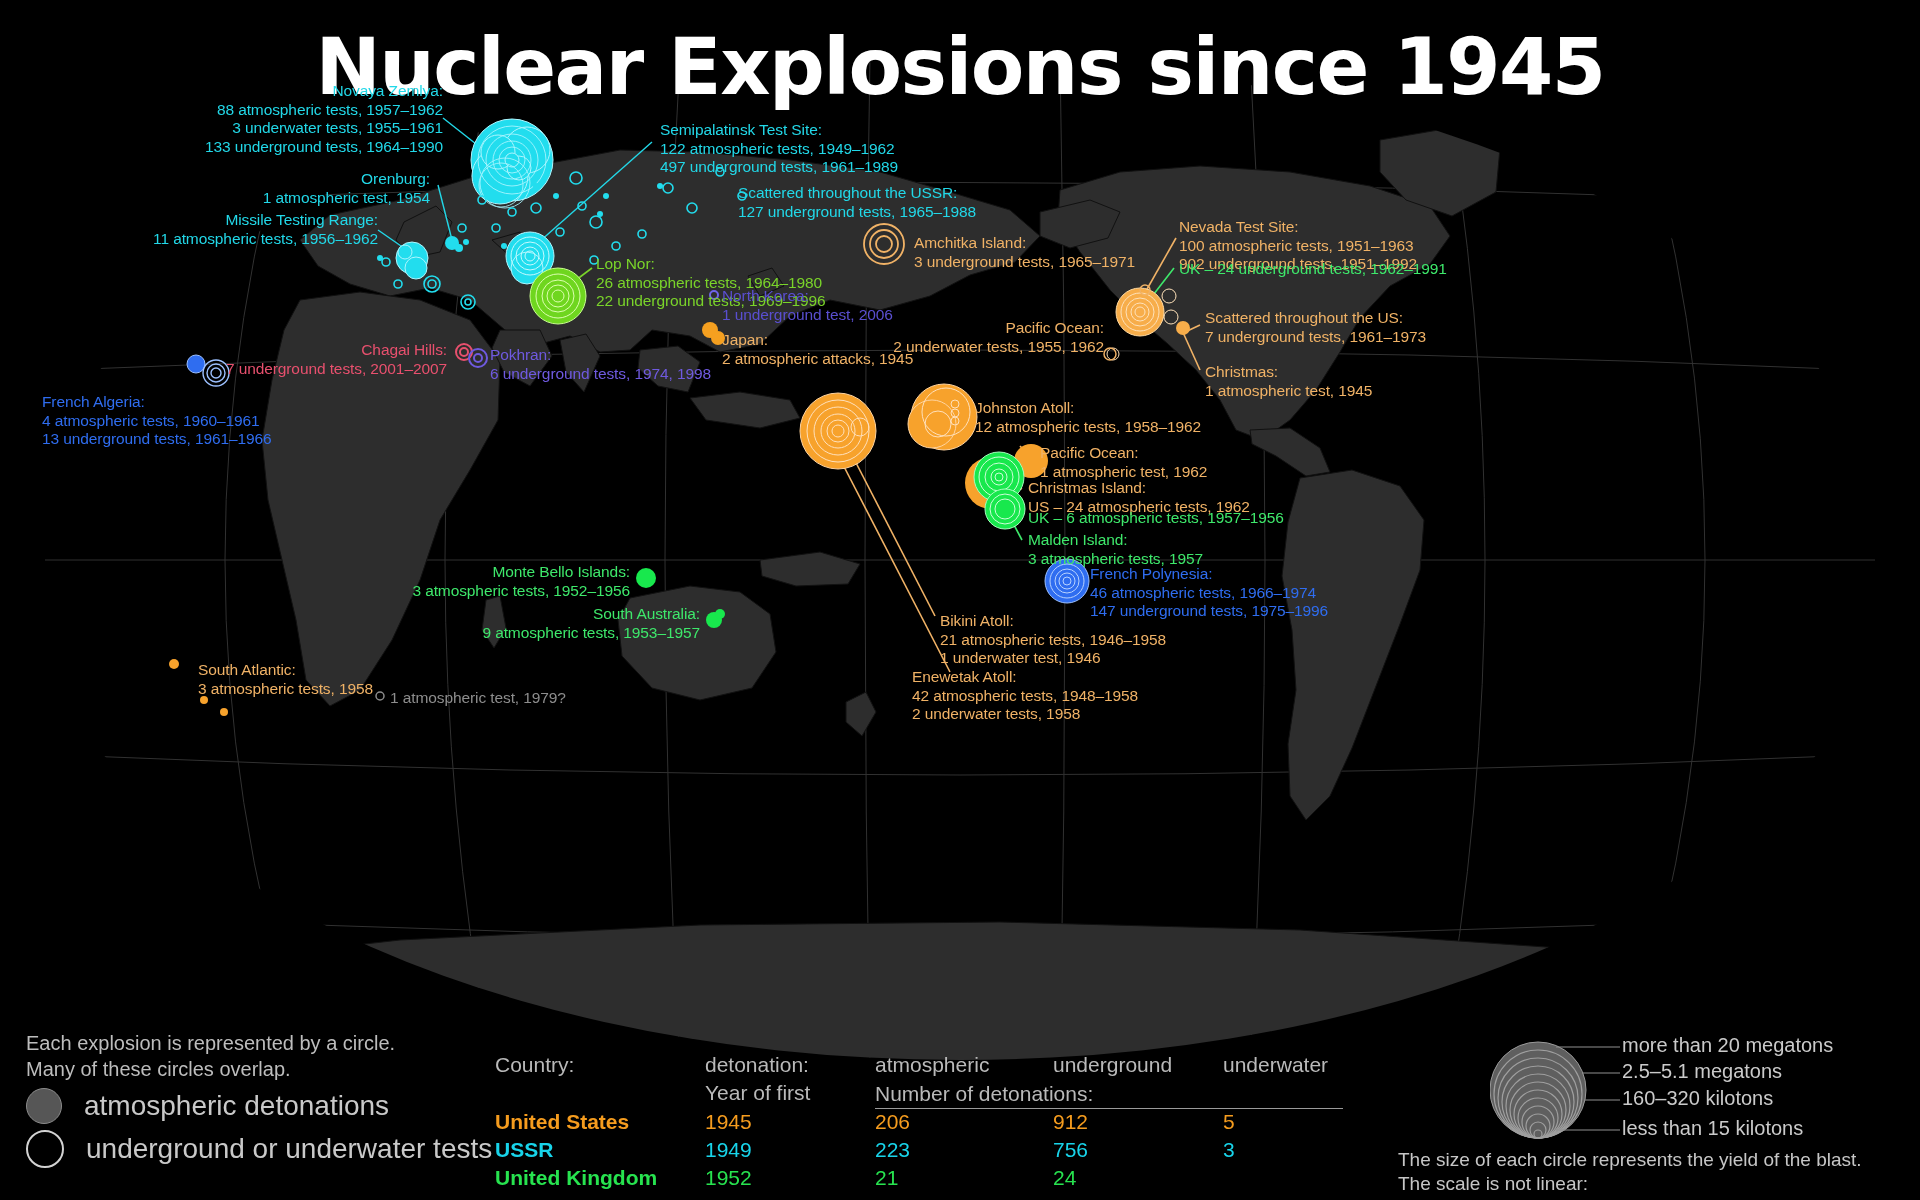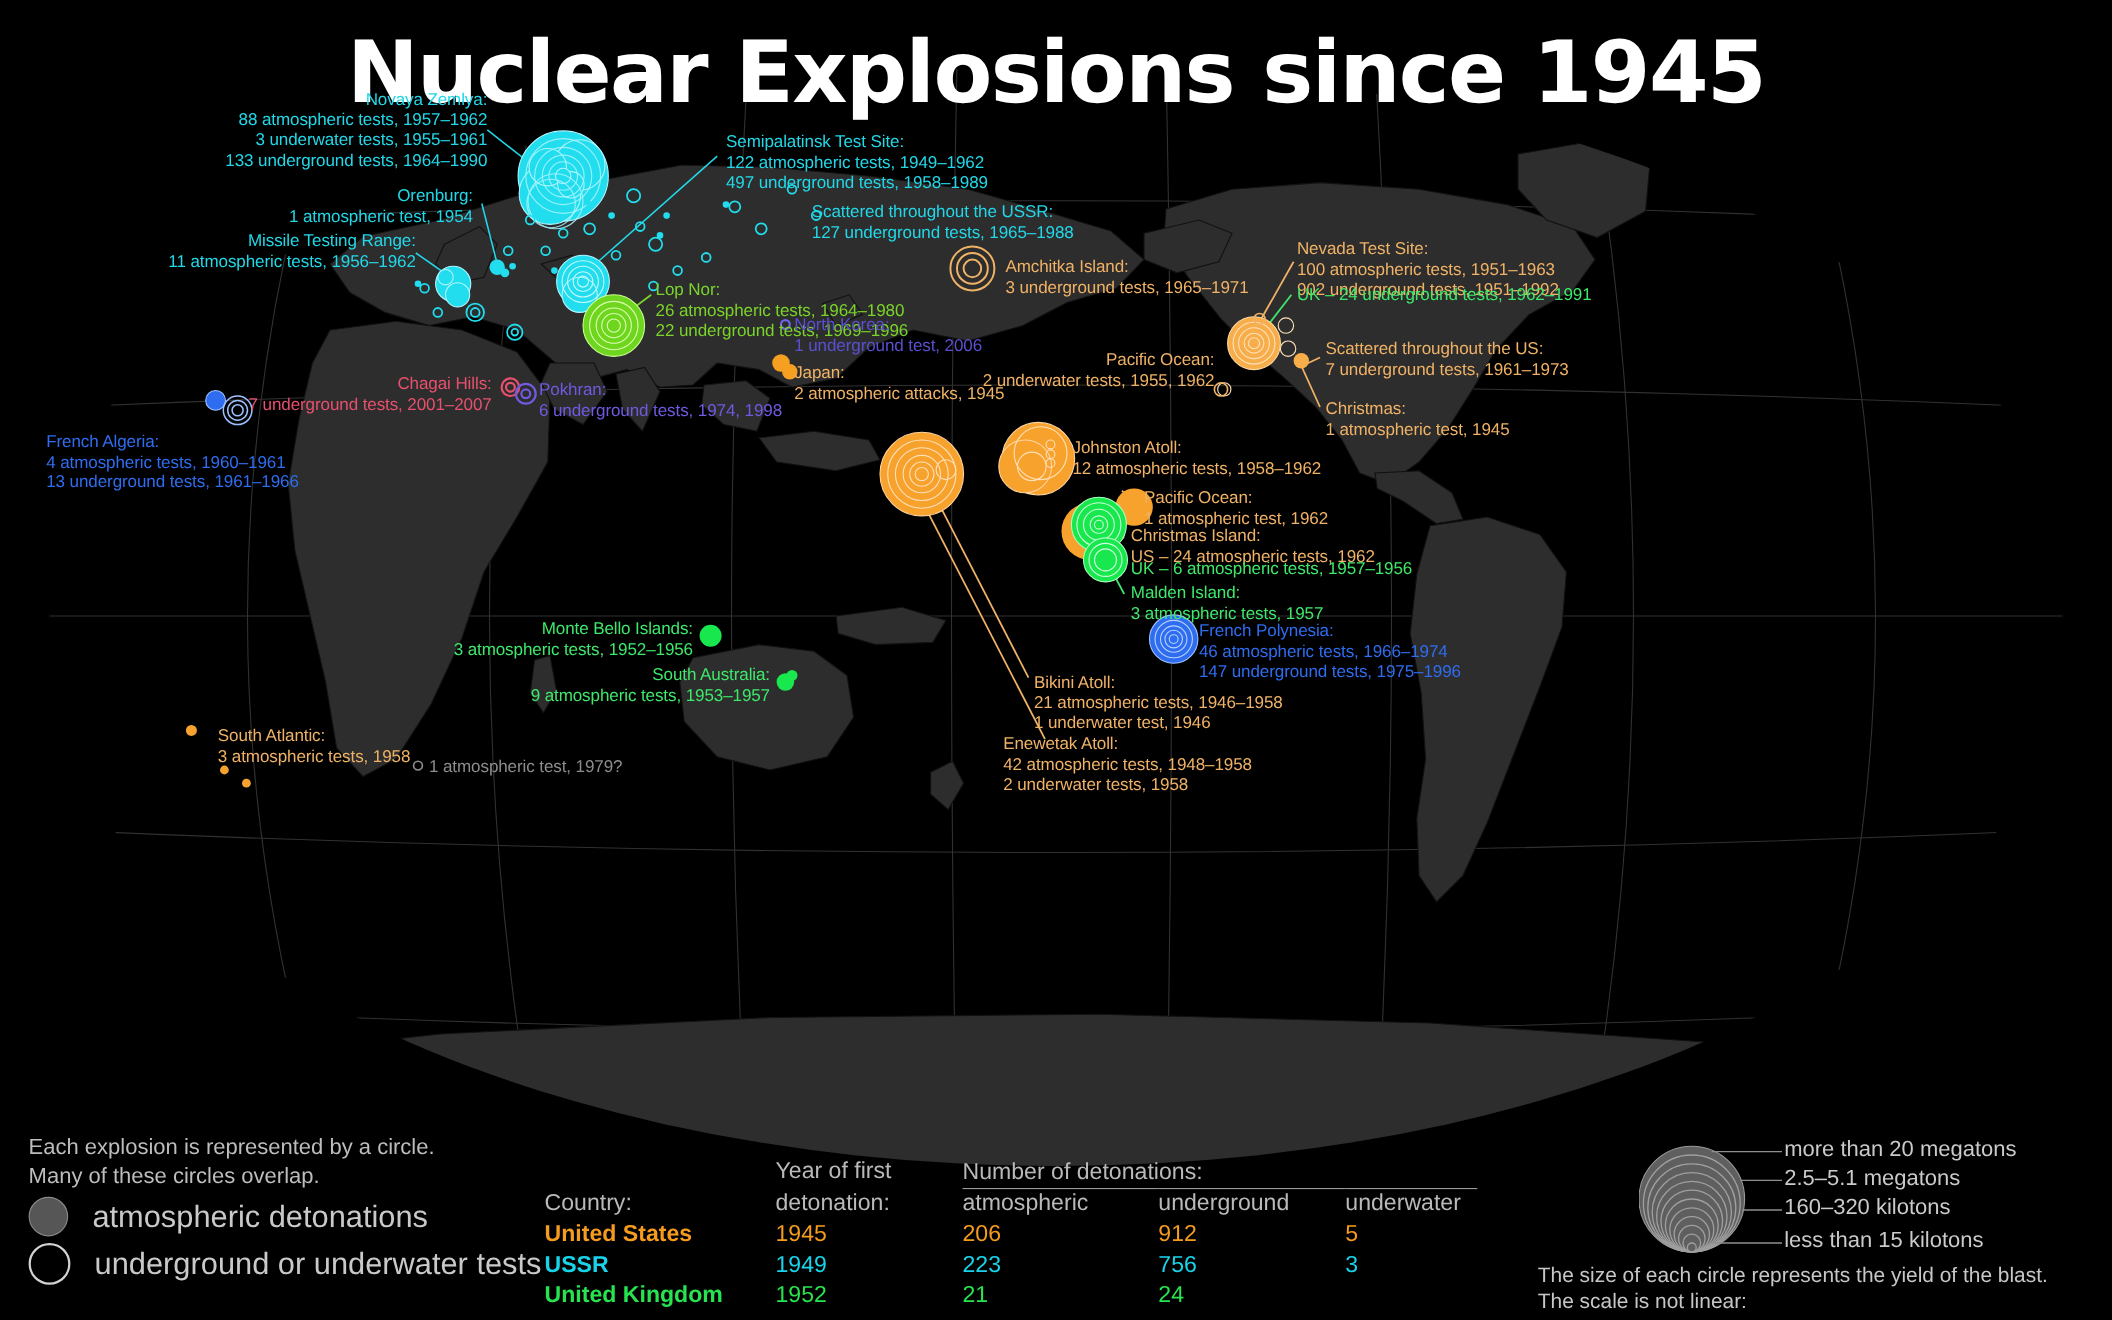--- a/index.html
+++ b/index.html
@@ -371,21 +371,21 @@
         <div>Orenburg:</div>
         <div>1 atmospheric test, 1954</div>
       </div>
       <div class="lbl t-ussr r" style="right: 1542px; top: 211px;">
         <div>Missile Testing Range:</div>
         <div>11 atmospheric tests, 1956–1962</div>
       </div>
       <div class="lbl t-ussr" style="left: 660px; top: 121px;">
         <div>Semipalatinsk Test Site:</div>
         <div>122 atmospheric tests, 1949–1962</div>
-        <div>497 underground tests, 1958–1989</div>
+        <div>497 underground tests, 1961–1989</div>
       </div>
       <div class="lbl t-ussr" style="left: 738px; top: 184px;">
         <div>Scattered throughout the USSR:</div>
         <div>127 underground tests, 1965–1988</div>
       </div>
       <div class="lbl t-cn" style="left: 596px; top: 255px;">
         <div>Lop Nor:</div>
         <div>26 atmospheric tests, 1964–1980</div>
         <div>22 underground tests, 1969–1996</div>
       </div>
@@ -495,30 +495,30 @@
     <div class="leg-row">
       <span class="leg-swatch sw-open"></span>
       <span class="leg-text">underground or underwater tests</span>
     </div>
   </div>
 
   <div id="tbl">
     <table>
       <tbody>
           <tr>
-        <td class="col-country hdr"></td>
-        <td class="col-year hdr">Year of first</td>
-        <td class="col-atm hdr dethdr" colspan="3">Number of detonations:</td>
-      </tr>
-      <tr>
         <td class="col-country hdr">Country:</td>
         <td class="col-year hdr">detonation:</td>
         <td class="col-atm hdr">atmospheric</td>
         <td class="col-ug hdr">underground</td>
         <td class="col-uw hdr">underwater</td>
+      </tr>
+      <tr>
+        <td class="col-country hdr"></td>
+        <td class="col-year hdr">Year of first</td>
+        <td class="col-atm hdr dethdr" colspan="3">Number of detonations:</td>
       </tr>
       </tbody>
         <tbody id="tbody">
           <tr>
             <td class="col-country cname c-us">United States</td>
             <td class="col-year c-us">1945</td>
             <td class="col-atm c-us">206</td>
             <td class="col-ug c-us">912</td>
             <td class="col-uw c-us">5</td>
           </tr>

